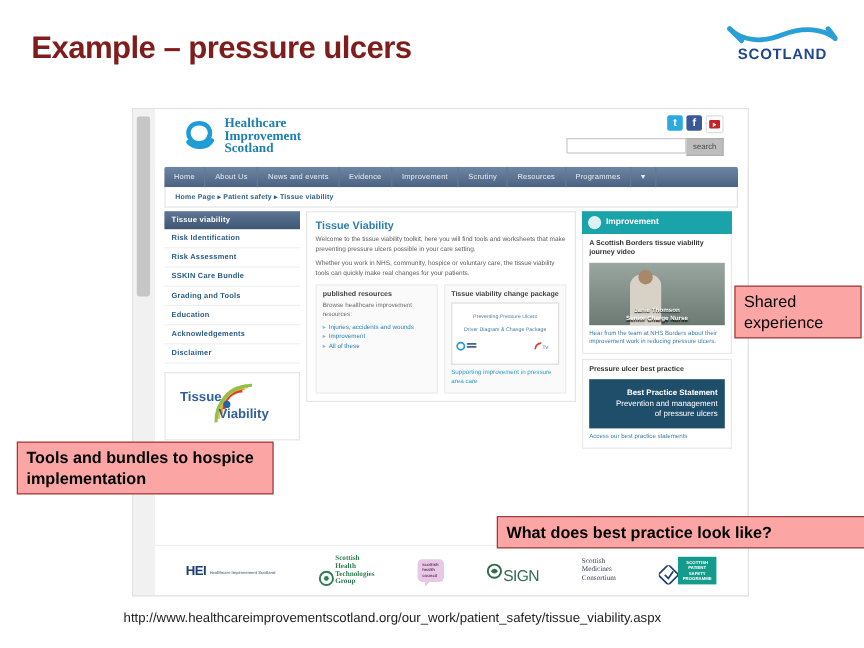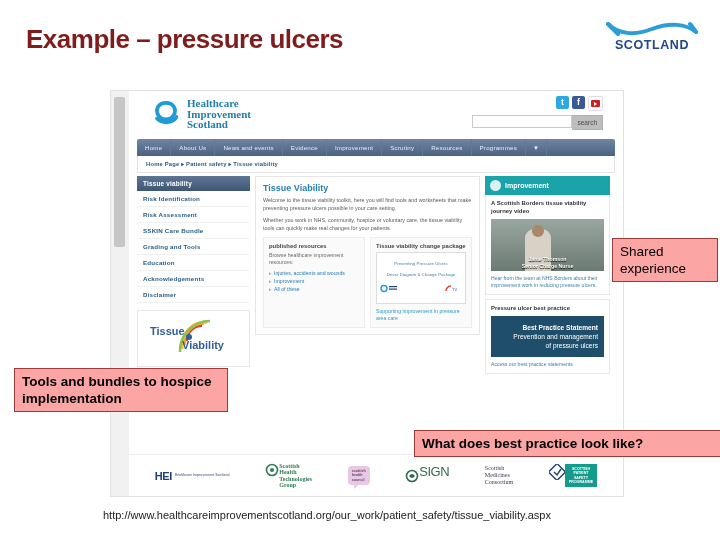--- a/index.html
+++ b/index.html
@@ -117,21 +117,21 @@
   .vid-cap{position:absolute;left:0;right:0;bottom:2px;text-align:center;color:#fff;font-size:5.2px;font-weight:bold;line-height:6.5px;text-shadow:0 1px 1px #000;}
   .r-cap{font-size:5.1px;color:#3b7fa8;line-height:6.8px;margin-top:4px;}
   .bps-box{background:#1f4e6b;color:#fff;padding:7px 6px;text-align:right;}
   .bps-1{font-size:6.6px;font-weight:bold;line-height:9px;}
   .bps-2{font-size:6.6px;line-height:9px;}
   
   .footer{
     position:absolute;left:0;bottom:0;width:494px;height:42px;background:#fff;border-top:1px solid #ededed;
     display:flex;align-items:center;justify-content:space-around;padding:0 8px;box-sizing:border-box;
   }
-  .flogo{display:flex;align-items:flex-start;font-size:5px;line-height:6px;}
+  .flogo{display:flex;align-items:flex-end;font-size:5px;line-height:6px;}
   .hei{font-family:"Liberation Sans",sans-serif;font-weight:bold;font-size:11px;color:#1f3f72;letter-spacing:-.5px;}
   .hei-sub{font-size:3.4px;color:#6a7d9e;line-height:4px;margin-left:3px;font-weight:bold;}
   .shtg{color:#2f7d52;font-family:"Liberation Serif",serif;font-weight:bold;font-size:6px;line-height:6.5px;}
   .bubble{background:#e7c8e5;border-radius:4px;padding:3px 4px;font-size:3.6px;color:#6b3f68;line-height:4.5px;position:relative;font-weight:bold;}
   .bubble:after{content:"";position:absolute;left:6px;bottom:-4px;border-top:5px solid #e7c8e5;border-right:5px solid transparent;}
   .sign{font-size:13px;color:#2f6b4f;font-family:"Liberation Sans",sans-serif;letter-spacing:-.5px;}
   .smc{color:#3a3a5c;font-family:"Liberation Serif",serif;font-size:6px;line-height:6.8px;}
   .spsp{background:#159b8c;color:#fff;font-size:3.6px;font-weight:bold;line-height:4.4px;padding:3px 4px;text-align:center;}
   
   .callout{

